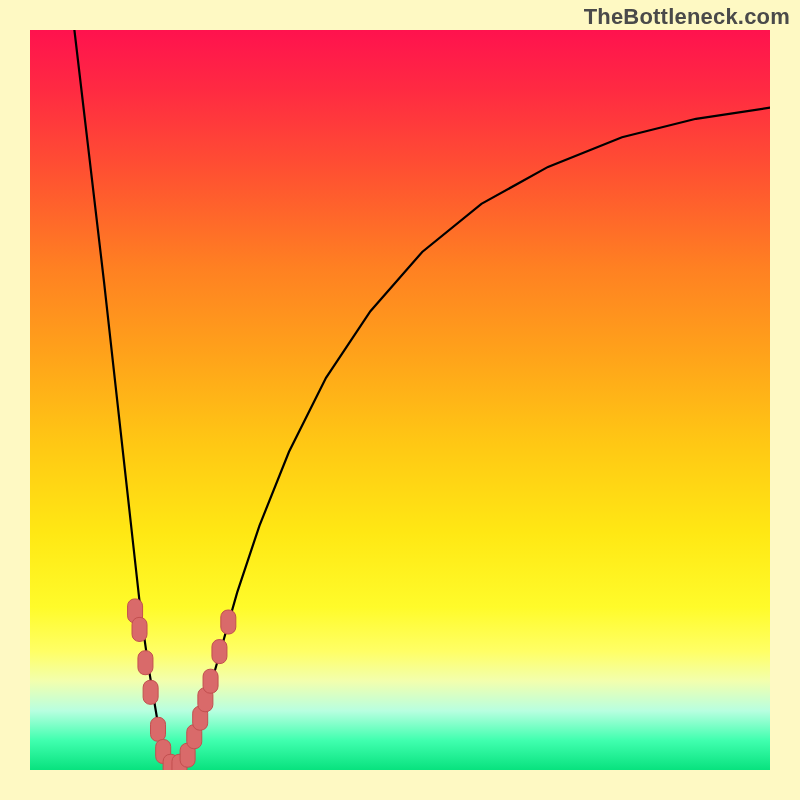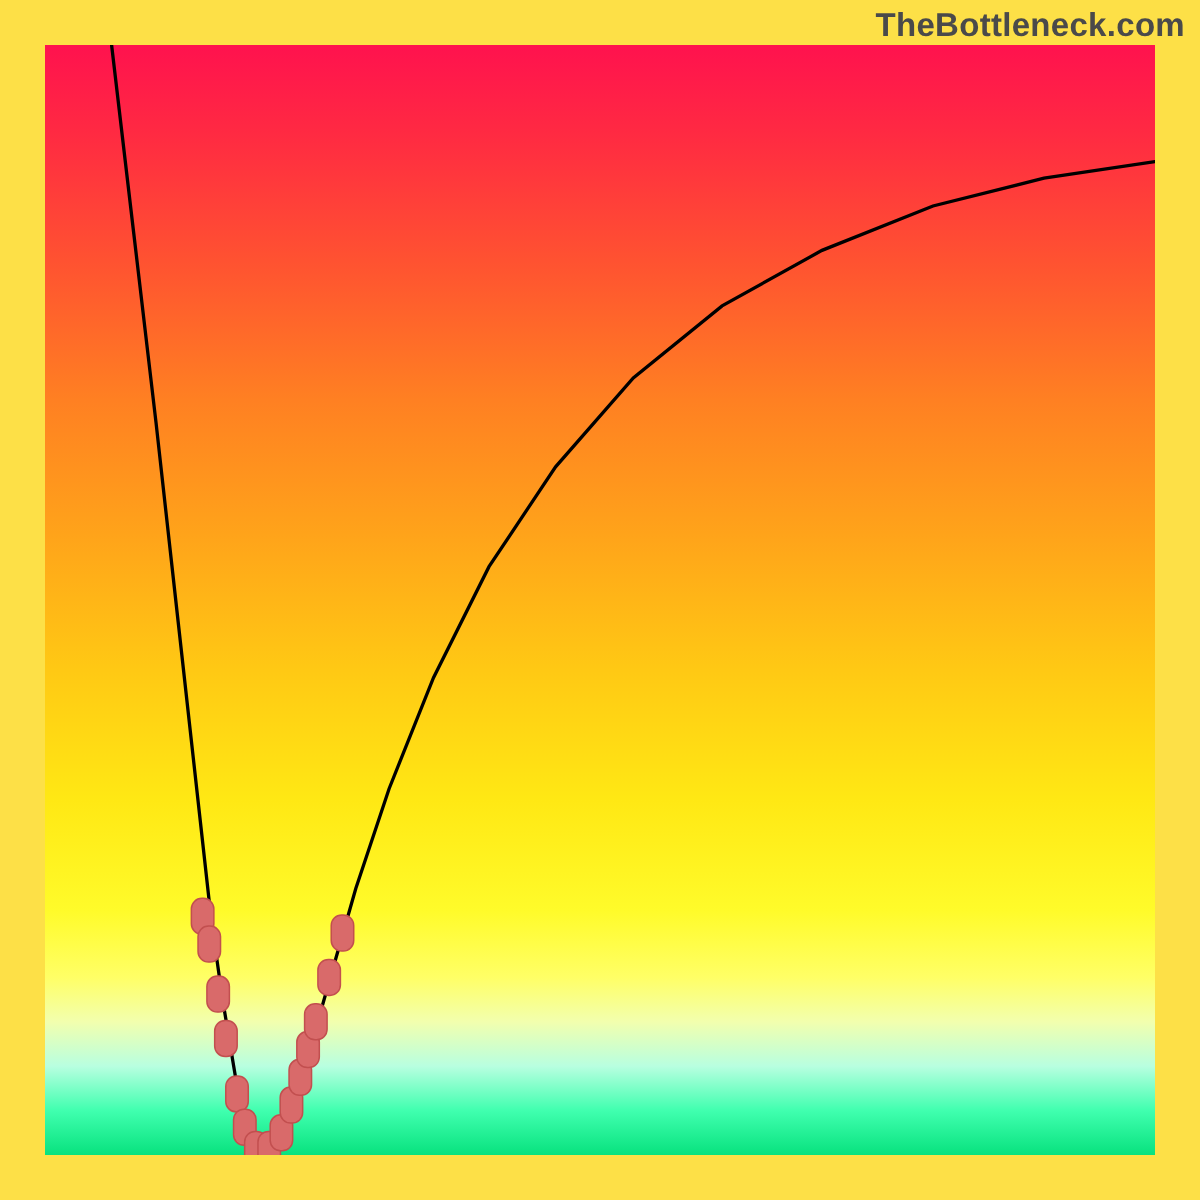--- a/index.html
+++ b/index.html
@@ -8,21 +8,21 @@
     width: 800px;
     height: 800px;
     overflow: hidden;
     background: #000;
     font-family: Arial, Helvetica, sans-serif;
   }
   .frame {
     position: absolute;
     left: 0; top: 0;
     width: 800px; height: 800px;
-    background: #fde047;
+    background: #fef9c3;
   }
   .plot {
     position: absolute;
     left: 30px;
     top: 30px;
     width: 740px;
     height: 740px;
     overflow: hidden;
   }
   .gradient {

